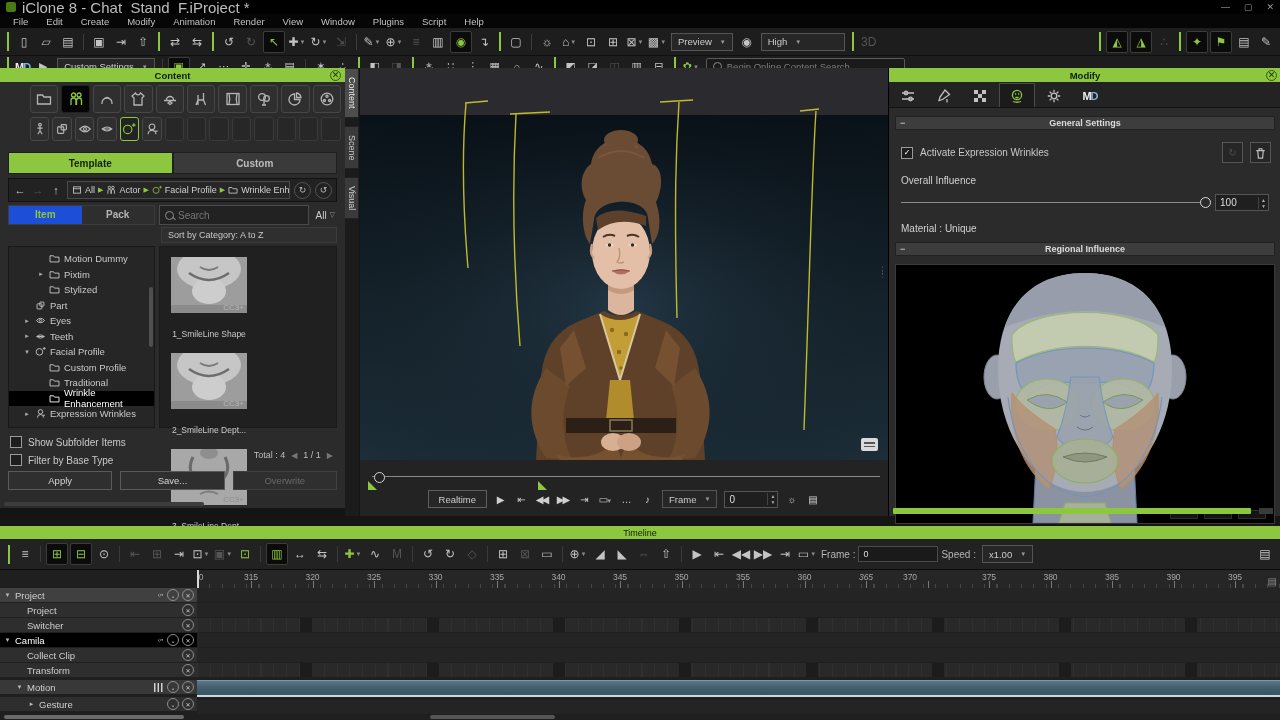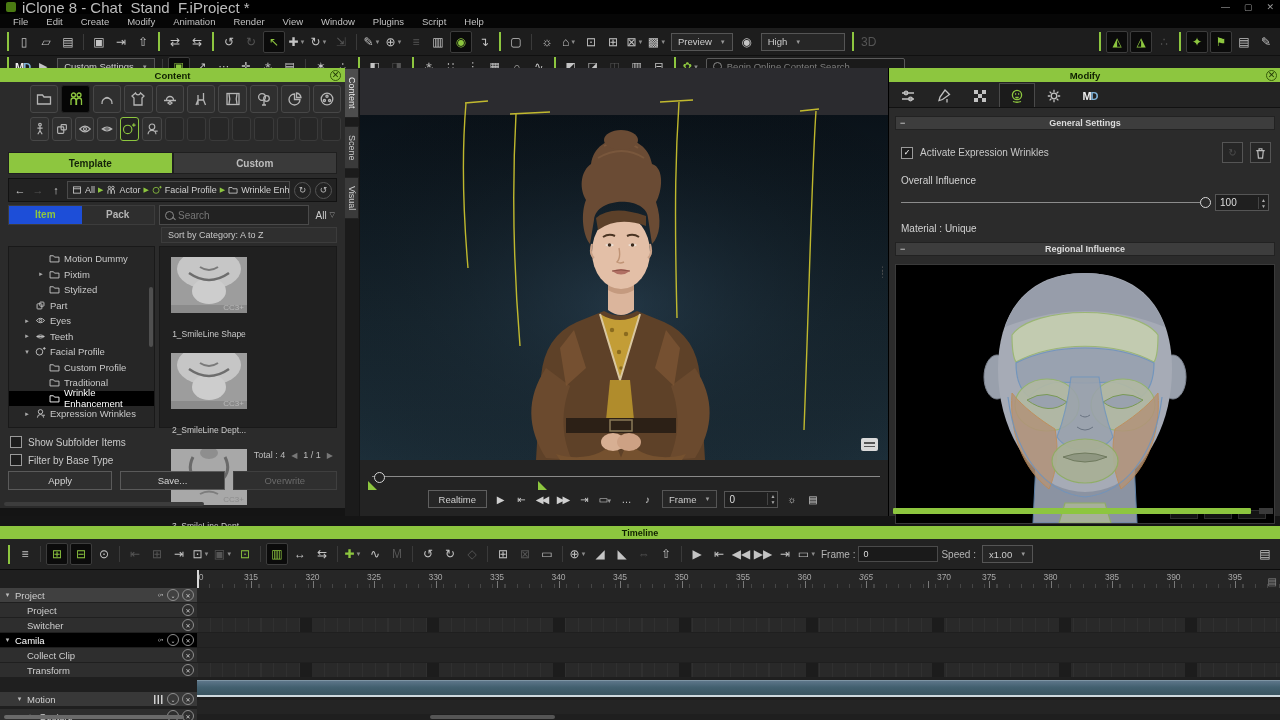--- a/index.html
+++ b/index.html
@@ -123,21 +123,21 @@
   #ovSlider .knob{position:absolute;right:-4px;top:-5px;width:9px;height:9px;border:1.5px solid #d8d8d8;border-radius:50%;background:#2b2b2b;}
   #matLabel{margin:12px 0 0 12px;color:#d2d2d2;}
   #faceMap{margin:8px 6px 0 6px;background:#000;border:1px solid #3a3a3a;position:relative;}
   #faceMap svg{display:block;}
   #fmBtns{position:absolute;right:8px;bottom:4px;display:flex;gap:6px;}
   #fmBtns i{display:block;width:26px;height:7px;border:1px solid #2e2e2e;background:#141414;}
   #modScroll{position:absolute;left:4px;right:30px;bottom:2px;height:6px;background:#8dc63f;border-radius:1px;}
   #modScrollBtn{position:absolute;right:8px;bottom:2px;width:14px;height:6px;background:#3a3a3a;}
   
   #timeline{position:absolute;left:0;top:526px;width:1280px;height:194px;background:#1f1f1f;}
-  #tlTitle{height:13px;background:#8dc63f;color:#102000;font-weight:bold;font-size:9px;display:flex;align-items:center;justify-content:center;}
+  #tlTitle{height:13px;background:#8dc63f;color:#102000;font-weight:normal;font-size:9px;display:flex;align-items:center;justify-content:center;}
   #tlBar{height:30px;display:flex;align-items:center;background:#222;border-bottom:1px solid #0c0c0c;padding:0 4px;}
   #tlBar .lbl{color:#b5b5b5;margin:0 3px;}
   #tlBar input{width:70px;height:14px;background:#1a1a1a;border:1px solid #4a4a4a;color:#ddd;font-size:9px;padding:0 4px;}
   #tracks{position:absolute;left:0;top:44px;right:0;bottom:0;}
   #names{position:absolute;left:0;top:18px;width:197px;bottom:0;}
   .nrow{height:14px;margin-bottom:1px;display:flex;align-items:center;background:#2e2e2e;color:#cfcfcf;padding:0 3px;gap:3px;}
   .nrow.group{background:#404040;}
   .nrow.group2{background:#383838;}
   .nrow.selected{background:#000;color:#fff;}
   .nrow .exp{width:9px;font-size:7px;color:#bbb;text-align:center;flex:none;}
@@ -1112,21 +1112,21 @@
           <span class="rlab" style="left: 423px;">345</span>
           <span class="rtick" style="left: 423px;"></span>
           <span class="rlab" style="left: 484.5px;">350</span>
           <span class="rtick" style="left: 484.5px;"></span>
           <span class="rlab" style="left: 546px;">355</span>
           <span class="rtick" style="left: 546px;"></span>
           <span class="rlab" style="left: 607.5px;">360</span>
           <span class="rtick" style="left: 607.5px;"></span>
           <span class="rlab" style="left: 669px; font-style: italic;">365</span>
           <span class="rtick" style="left: 669px;"></span>
-          <span class="rlab" style="left: 747px; text-align: right;">370</span>
+          <span class="rlab" style="left: 713px; text-align: right;">370</span>
           <span class="rtick" style="left: 730.5px;"></span>
           <span class="rlab" style="left: 792px;">375</span>
           <span class="rtick" style="left: 792px;"></span>
           <span class="rlab" style="left: 853.5px;">380</span>
           <span class="rtick" style="left: 853.5px;"></span>
           <span class="rlab" style="left: 915px;">385</span>
           <span class="rtick" style="left: 915px;"></span>
           <span class="rlab" style="left: 976.5px;">390</span>
           <span class="rtick" style="left: 976.5px;"></span>
           <span class="rlab" style="left: 1038px;">395</span>
@@ -1173,21 +1173,21 @@
               <span class="cir">✕</span>
             </span>
           </div>
           <div class="nrow sub" style="padding-left: 15px;">
             <span class="exp"></span>
             <span class="nm">Transform</span>
             <span class="ric">
               <span class="cir">✕</span>
             </span>
           </div>
-          <div class="nrow group2" style="margin-top: 15px; padding-left: 15px;">
+          <div class="nrow group2" style="margin-top: 3px; padding-left: 15px;">
             <span class="exp">▾</span>
             <span class="nm">Motion</span>
             <span class="ric">
               <span class="bars">|||</span>
               <span class="cir">⌄</span>
               <span class="cir">✕</span>
             </span>
           </div>
           <div class="nrow sub" style="margin-top: 3px; padding-left: 27px;">
             <span class="exp">▸</span>

